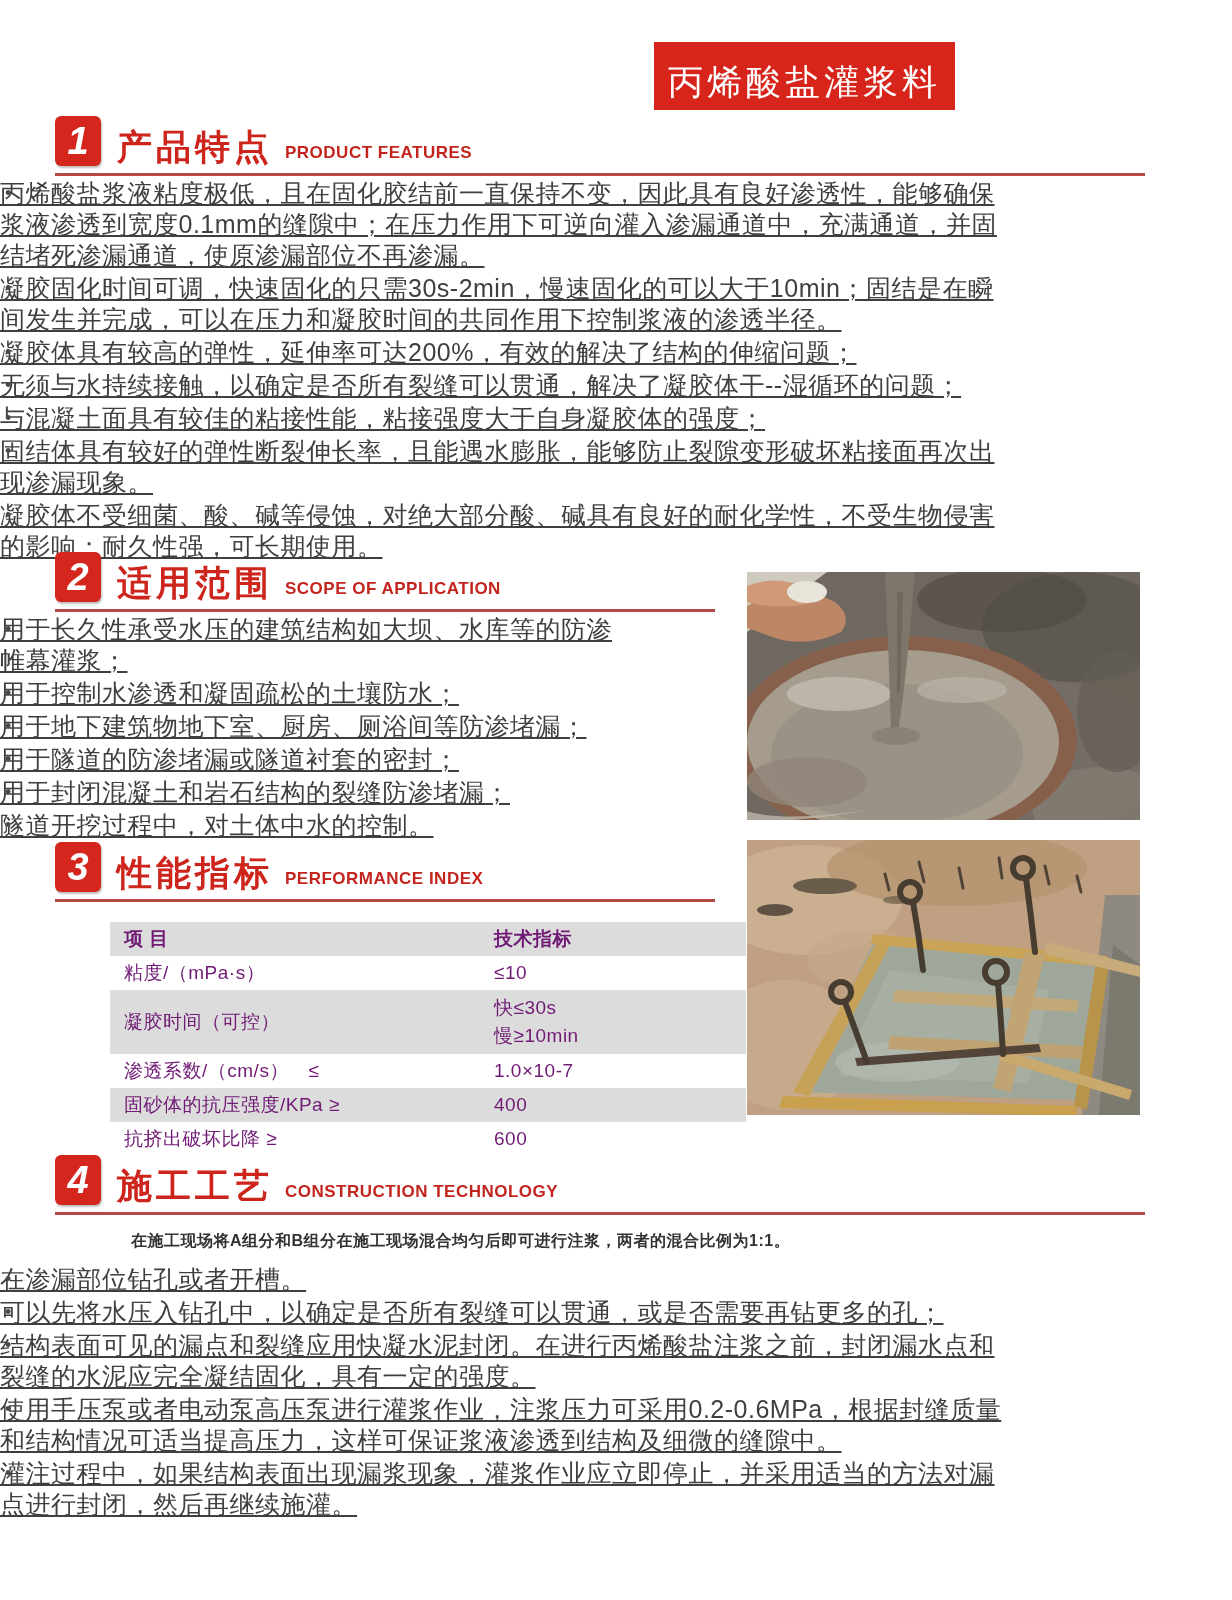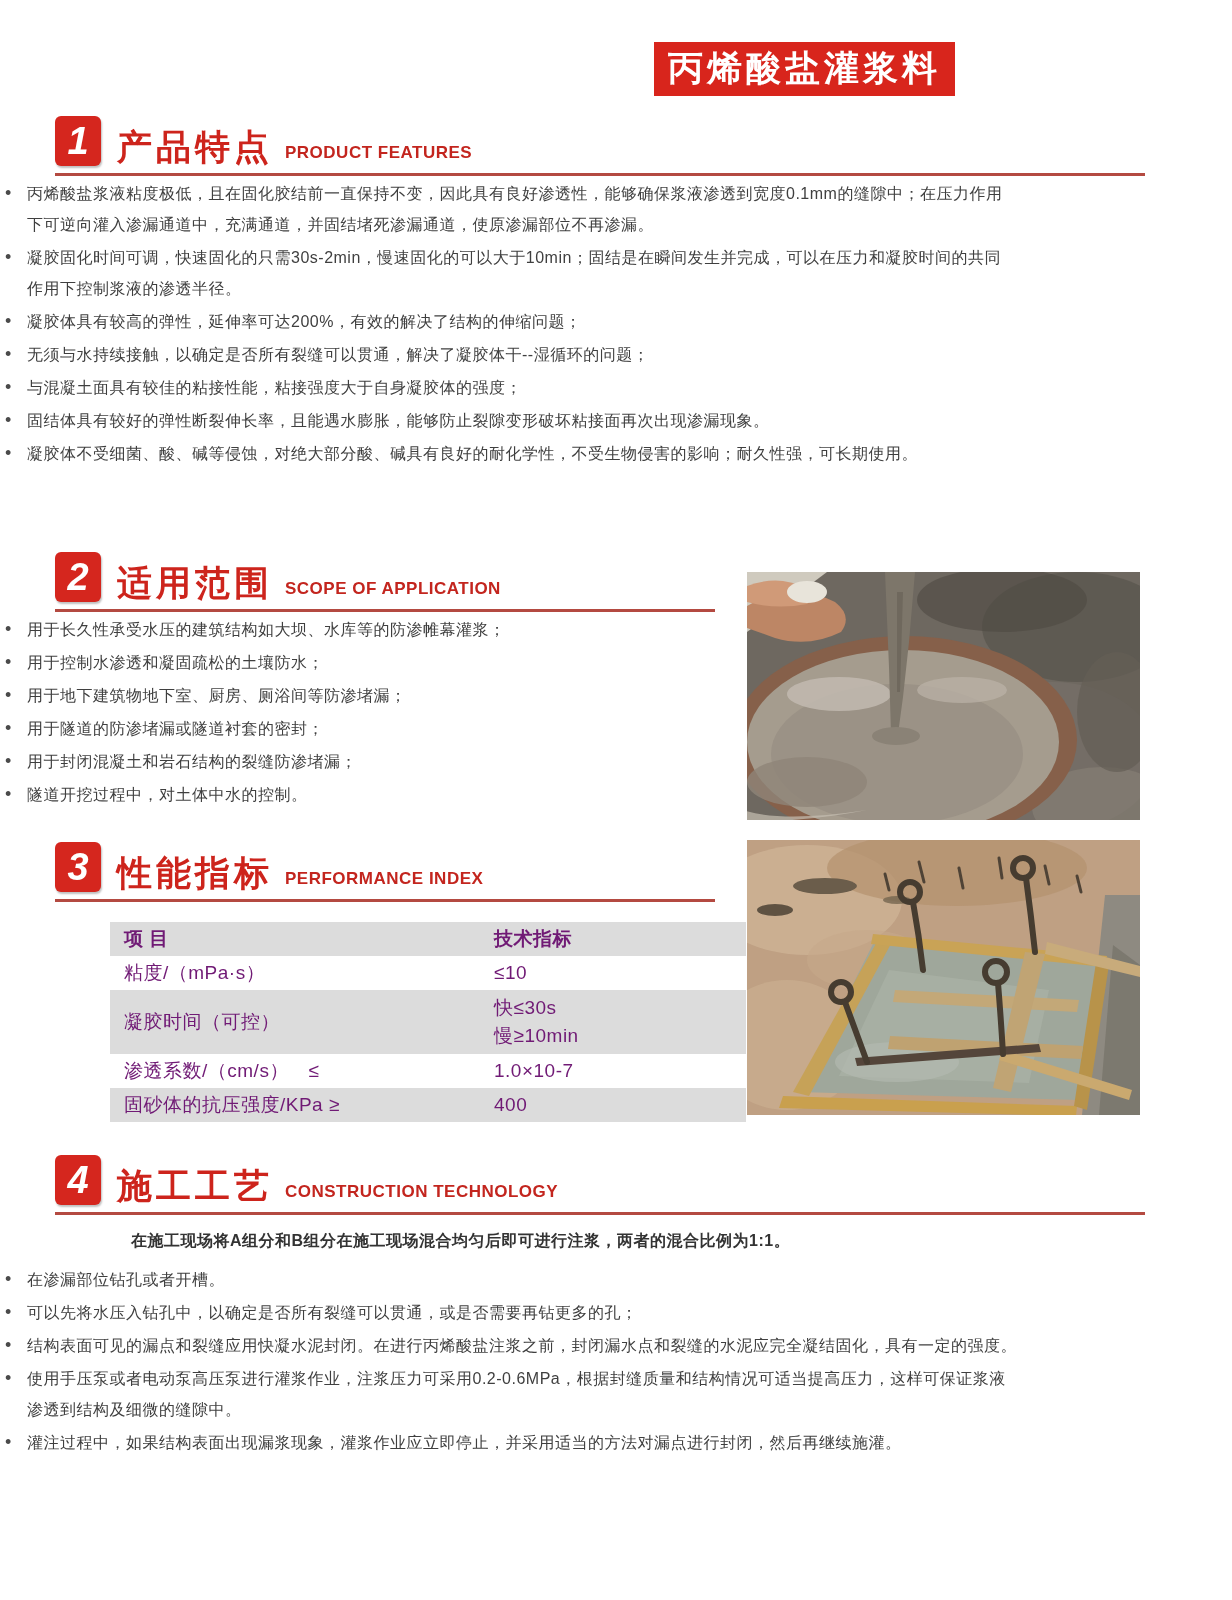--- a/index.html
+++ b/index.html
@@ -5,22 +5,22 @@
   html,body { margin:0; padding:0; background:#ffffff; }
   .page {
     position:relative; width:1232px; height:1600px; background:#ffffff;
     font-family:"Liberation Sans","DejaVu Sans",sans-serif; overflow:hidden;
     color:#3f3f3f;
   }
   
   .title-banner {
     position:absolute; left:654px; top:42px;
     background:#d8251c; color:#ffffff;
-    font-size:35px; font-weight:bold; letter-spacing:4px;
-    padding:5px 14px 7px 14px; line-height:1.2;
+    font-size:35px; font-weight:normal; letter-spacing:4px;
+    padding:19px 14px 7px 14px; line-height:1.2;
   }
   
   .sec { position:absolute; left:0; width:1232px; }
   #sec1 { top:116px; } #sec2 { top:552px; } #sec3 { top:842px; } #sec4 { top:1155px; }
   .sec-header {
     margin-left:55px; display:flex; align-items:flex-end;
     border-bottom:3px solid #b44a41; padding-bottom:7px;
   }
   .hw-long  { width:1090px; }
   .hw-short { width:660px; }
@@ -34,23 +34,23 @@
     color:#cd241c; font-size:35px; font-weight:bold; letter-spacing:4px;
     margin-left:16px; line-height:1.1;
   }
   .sec-sub {
     color:#c3251e; font-size:17px; font-weight:bold; letter-spacing:0.5px;
     margin-left:12px; padding-bottom:3px;
   }
   
   ul.bullets { list-style:none; margin:0; padding:0; }
   ul.bullets li {
-    position:relative; padding-left:27px;
-    font-size:16px; line-height:31px; letter-spacing:0.5px;
-    color:#3f3f3f; margin:2px 0;
+    position:relative; 
+    font-size:25px; line-height:31px; letter-spacing:0.5px;
+    color:#3f3f3f; margin:2px 0;text-decoration:underline;
   }
   ul.bullets li::before {
     content:"\2022"; position:absolute; left:5px; top:0;
     color:#4a4a4a; font-size:18px;
   }
   .b1 { margin:18px 0 0 105px; width:1015px; }
   .b2 { margin:16px 0 0 105px; width:625px; }
   .b4 { margin:2px 0 0 105px; width:1018px; }
   .intro {
     margin:16px 0 12px 131px; width:1000px;
@@ -136,20 +136,24 @@
           <div>慢≥10min</div>
         </td>
       </tr>
       <tr>
         <td class="c1">渗透系数/（cm/s）　≤</td>
         <td class="c2">1.0×10-7</td>
       </tr>
       <tr class="gray">
         <td class="c1">固砂体的抗压强度/KPa ≥</td>
         <td class="c2">400</td>
+      </tr>
+      <tr>
+        <td class="c1">抗挤出破坏比降 ≥</td>
+        <td class="c2">600</td>
       </tr>
     </tbody>
       </table>
   </div>
 
   <div class="sec" id="sec4">
     <div class="sec-header hw-long">
       <div class="sec-num">4</div>
       <div class="sec-title">施工工艺</div>
       <div class="sec-sub">CONSTRUCTION TECHNOLOGY</div>

